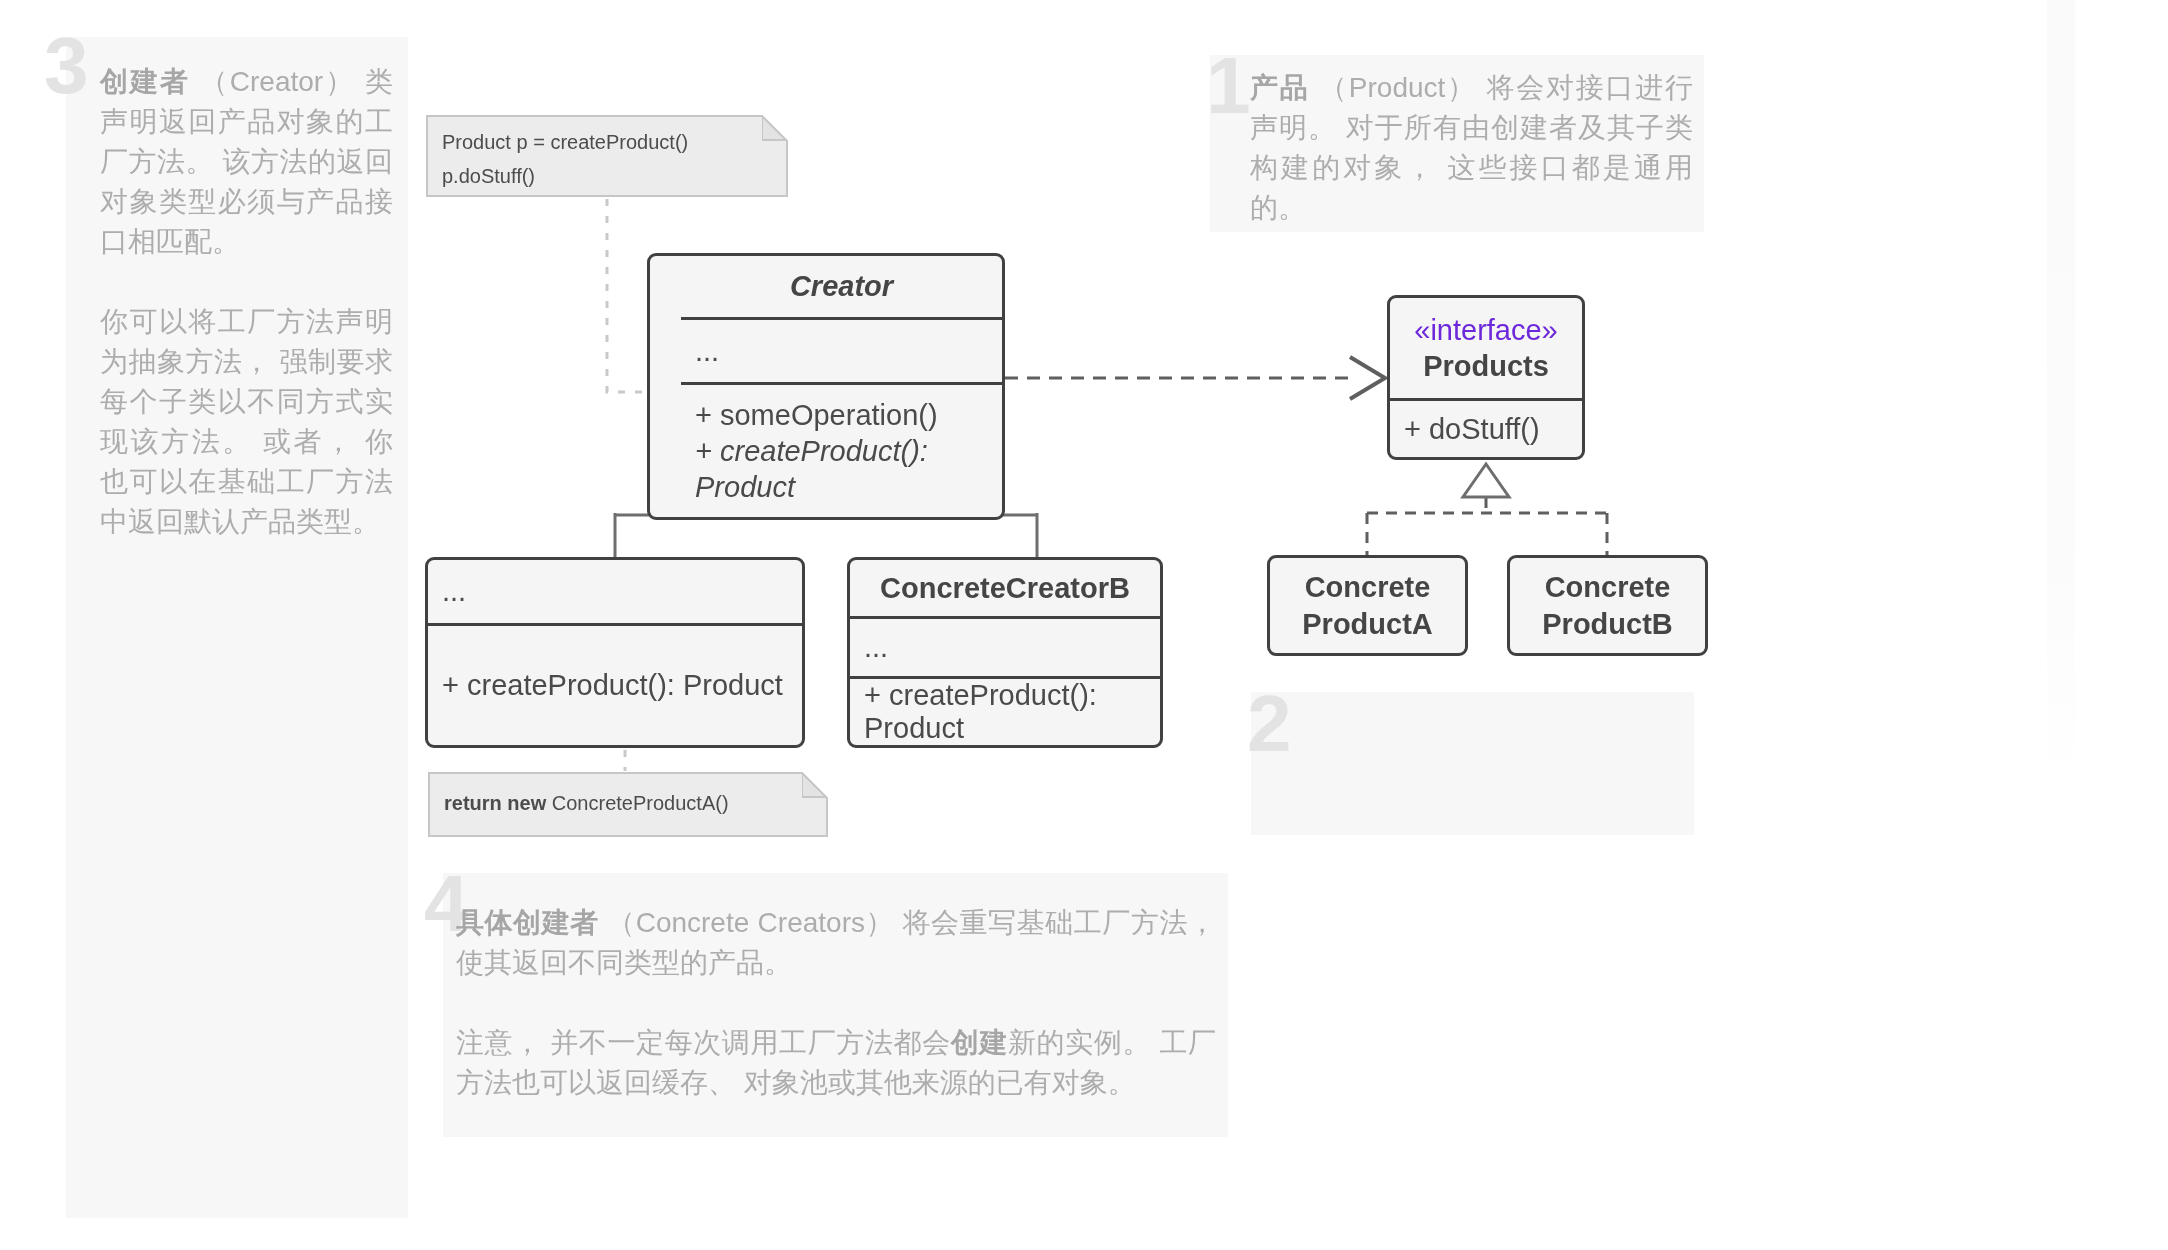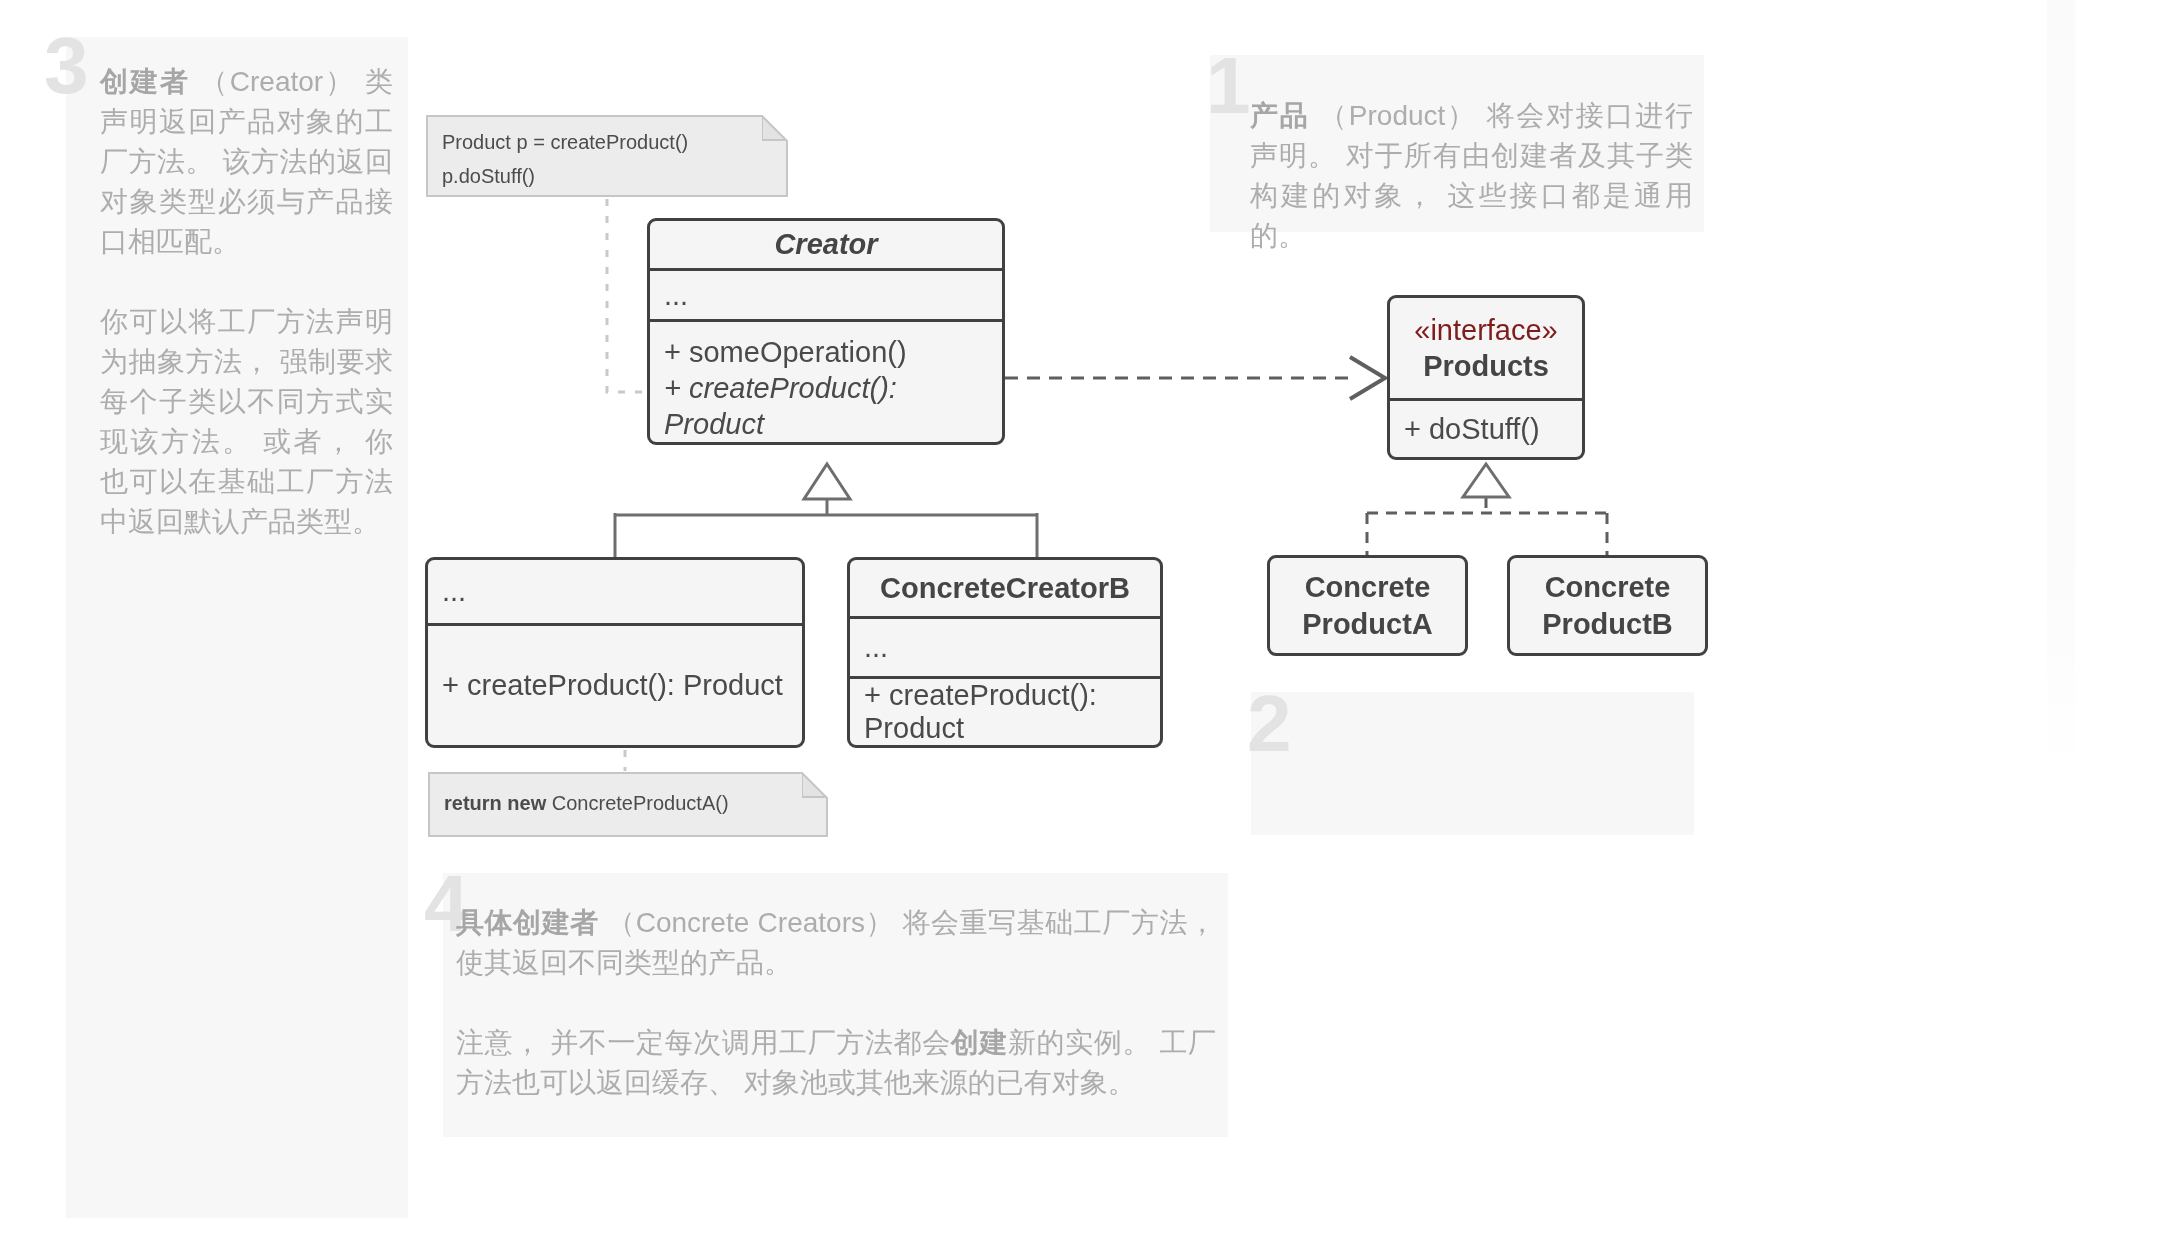--- a/index.html
+++ b/index.html
@@ -39,21 +39,21 @@
     display:flex;align-items:center;justify-content:center;
   }
   .umlbox .title.italic{font-style:italic;}
   .umlbox .attrs{display:flex;align-items:center;padding:0 14px;}
   .umlbox .methods{padding:12px 14px 0 14px;line-height:36px;}
   .umlbox .methods .abstract{font-style:italic;}
   .center-title{
     justify-content:center;align-items:center;display:flex;flex-direction:column;
     font-weight:bold;color:#454545;line-height:37px;text-align:center;height:100%;
   }
-  .stereo{font-weight:normal;color:#7f1d1d;}
+  .stereo{font-weight:normal;color:#6d28d9;}
   
   .note{
     position:absolute;z-index:4;box-sizing:border-box;
     background:#ececec;border:2px solid #c6c6c6;
     color:#4c4c4c;font-size:20px;line-height:34px;
     padding:8px 14px 0 14px;
   }
   .note .dogear{position:absolute;top:-2px;right:-2px;}
   .scrollhint{
     position:absolute;z-index:0;left:2047px;top:0;width:28px;height:790px;
@@ -75,21 +75,21 @@
   <div class="num" style="left:44px;top:26px;">3</div>
   <div class="num" style="left:1206px;top:46px;">1</div>
   <div class="num" style="left:1247px;top:684px;">2</div>
   <div class="num" style="left:424px;top:864px;">4</div>
 
   <div class="ann" style="left:100px;top:62px;width:293px;">
     <p><b>创建者</b><span> （Creator） 类声明返回产品对象的工厂方法。 该方法的返回对象类型必须与产品接口相匹配。</span></p>
     <p><span>你可以将工厂方法声明为抽象方法， 强制要求每个子类以不同方式实现该方法。 或者， 你也可以在基础工厂方法中返回默认产品类型。</span></p>
   </div>
 
-  <div class="ann" style="left:1250px;top:96px;width:443px;">
+  <div class="ann" style="left:1250px;top:68px;width:443px;">
     <p><b>产品</b><span> （Product） 将会对接口进行声明。 对于所有由创建者及其子类构建的对象， 这些接口都是通用的。</span></p>
   </div>
 
 
   <div class="ann" style="left:456px;top:903px;width:760px;">
     <p><b>具体创建者</b><span> （Concrete Creators） 将会重写基础工厂方法， 使其返回不同类型的产品。</span></p>
     <p><span>注意， 并不一定每次调用工厂方法都会</span><b>创建</b><span>新的实例。 工厂方法也可以返回缓存、 对象池或其他来源的已有对象。</span></p>
   </div>
 
   <svg class="connectors" width="2168" height="1250" viewBox="0 0 2168 1250">
@@ -124,21 +124,21 @@
   </div>
 
   <div class="note" style="left:428px;top:772px;width:400px;height:65px;padding-top:12px;">
     <div><b>return new</b><span> ConcreteProductA()</span></div>
     <svg class="dogear" width="26" height="26">
       <path d="M0 0 L26 0 L26 26 Z" fill="#ffffff"></path>
       <path d="M0 1 L24 25 L0 25 Z" fill="#e3e3e3" stroke="#c6c6c6" stroke-width="2"></path>
     </svg>
   </div>
 
-  <div class="umlbox" style="left:647px;top:218px;width:358px;height:227px;">
+  <div class="umlbox" style="left:647px;top:253px;width:358px;height:267px;padding-left:31px;">
     <div class="sec title italic" style="height:61px;">Creator</div>
     <div class="sec attrs" style="height:65px;">...</div>
     <div class="sec methods" style="flex:1;">
       <div>+ someOperation()</div>
       <div class="abstract">+ createProduct(): Product</div>
     </div>
   </div>
 
   <div class="umlbox" style="left:1387px;top:295px;width:198px;height:165px;">
     <div class="sec" style="height:100px;">

